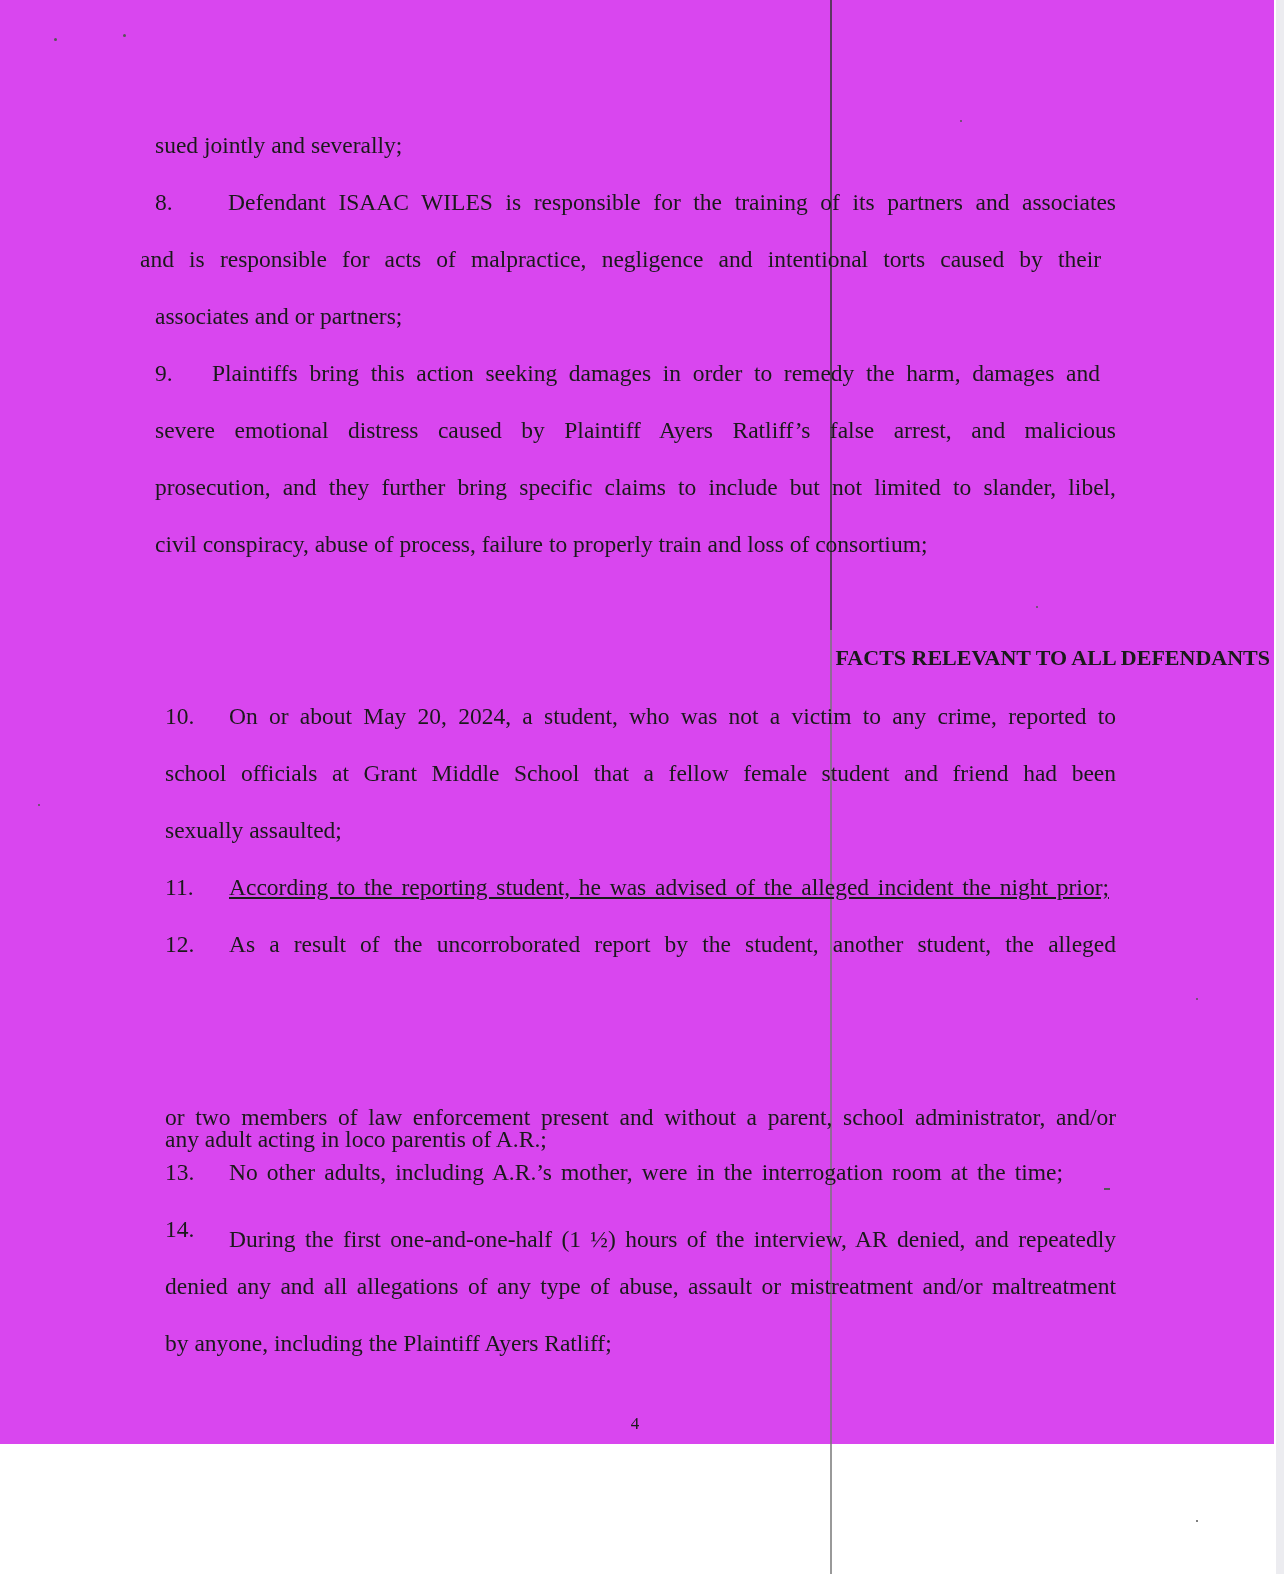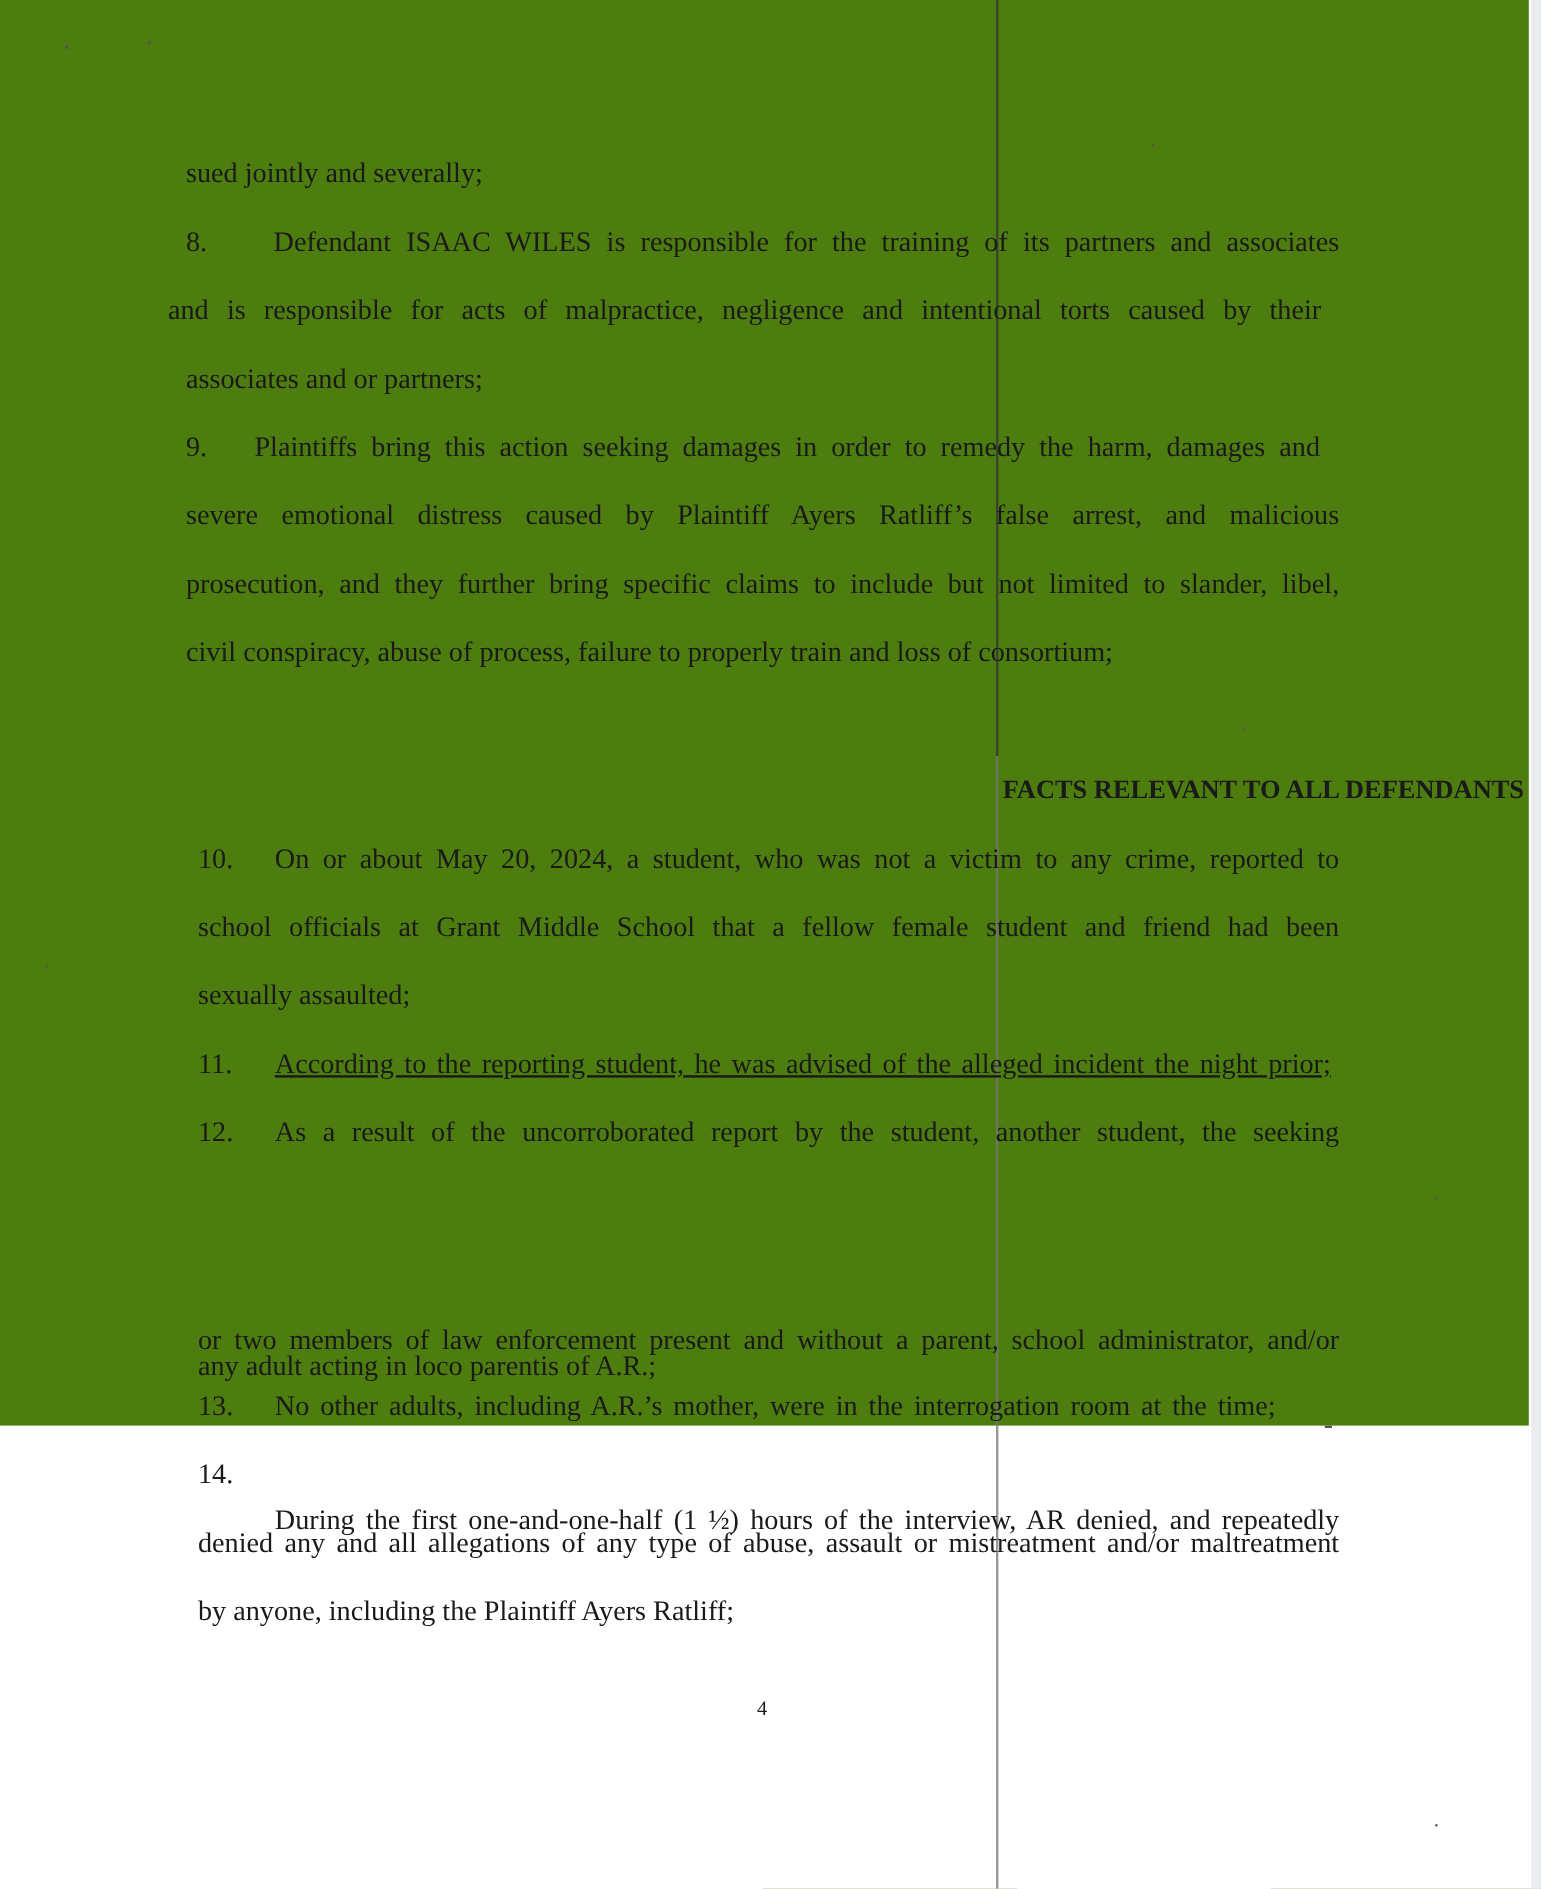--- a/index.html
+++ b/index.html
@@ -2,21 +2,21 @@
 <html><head>
 <meta charset="utf-8">
 <style>
   html, body { margin: 0; padding: 0; }
   body {
     width: 1284px; height: 1574px; position: relative; overflow: hidden;
     background: #ffffff;
     font-family: "Liberation Serif", "DejaVu Serif", serif;
     color: #1a1a1a;
   }
-  .page { position: absolute; left: 0; top: 0; width: 1274px; height: 1188px; background: #4d7c0f; }
+  .page { position: absolute; left: 0; top: 0; width: 1274px; height: 1444px; background: #d946ef; }
   .right-edge { position: absolute; left: 1276px; top: 0; width: 8px; height: 1574px; background: #ececf0; }
   .scrollbar-track { position: absolute; left: 1258px; top: 0; width: 18px; height: 1574px; }
   .fold-line { position: absolute; left: 830px; top: 0; width: 2px; height: 1574px;
     background: linear-gradient(to bottom, #333 0, #333 40%, #777 40%, #777 100%); opacity: .75; }
   .line { position: absolute; font-size: 23.5px; white-space: nowrap; line-height: 30px; }
   .just { text-align: justify; text-align-last: justify; white-space: normal; }
   .heading { position: absolute; left: 0; width: 1270px; text-align: right; font-weight: bold; font-size: 22px; top: 645px; }
   .pagenum { position: absolute; left: 0; width: 1270px; text-align: center; font-size: 17px; top: 1414px; }
   .speck { position: absolute; width: 3px; height: 3px; background: #555; border-radius: 50%; }
 </style>
@@ -53,29 +53,29 @@
 
   <div class="line" style="left:165px;top:701px;">10.</div>
   <div class="line just" style="left:229px;top:701px;width:887px;">On or about May 20, 2024, a student, who was not a victim to any crime, reported to</div>
   <div class="line just" style="left:165px;top:758px;width:951px;">school officials at Grant Middle School that a fellow female student and friend had been</div>
   <div class="line" style="left:165px;top:815px;">sexually assaulted;</div>
 
   <div class="line" style="left:165px;top:872px;">11.</div>
   <div class="line just" style="left:229px;top:872px;width:880px;text-decoration:underline;">According to the reporting student, he was advised of the alleged incident the night prior;</div>
 
   <div class="line" style="left:165px;top:929px;">12.</div>
-  <div class="line just" style="left:229px;top:929px;width:887px;">As a result of the uncorroborated report by the student, another student, the seeking</div>
+  <div class="line just" style="left:229px;top:929px;width:887px;">As a result of the uncorroborated report by the student, another student, the alleged</div>
   <div class="line just" style="left:165px;top:1102px;width:951px;">or two members of law enforcement present and without a parent, school administrator, and/or</div>
   <div class="line" style="left:165px;top:1100px;margin-top:24px;">any adult acting in loco parentis of A.R.;</div>
 
   <div class="line" style="left:165px;top:1157px;">13.</div>
   <div class="line just" style="left:229px;top:1157px;width:834px;">No other adults, including A.R.’s mother, were in the interrogation room at the time;</div>
 
   <div class="line" style="left:165px;top:1214px;">14.</div>
-  <div class="line just" style="left:229px;top:1252px;width:887px;font-family:Liberation Serif, serif;">During the first one-and-one-half (1 ½) hours of the interview, AR denied, and repeatedly</div>
+  <div class="line just" style="left:229px;top:1224px;width:887px;font-family:Liberation Serif, serif;">During the first one-and-one-half (1 ½) hours of the interview, AR denied, and repeatedly</div>
   <div class="line just" style="left:165px;top:1271px;width:951px;">denied any and all allegations of any type of abuse, assault or mistreatment and/or maltreatment</div>
   <div class="line" style="left:165px;top:1328px;">by anyone, including the Plaintiff Ayers Ratliff;</div>
 
   <div class="pagenum">4</div>
 </div>
 
 <div class="scrollbar-track">
   
 </div>
 <div class="right-edge"></div>

